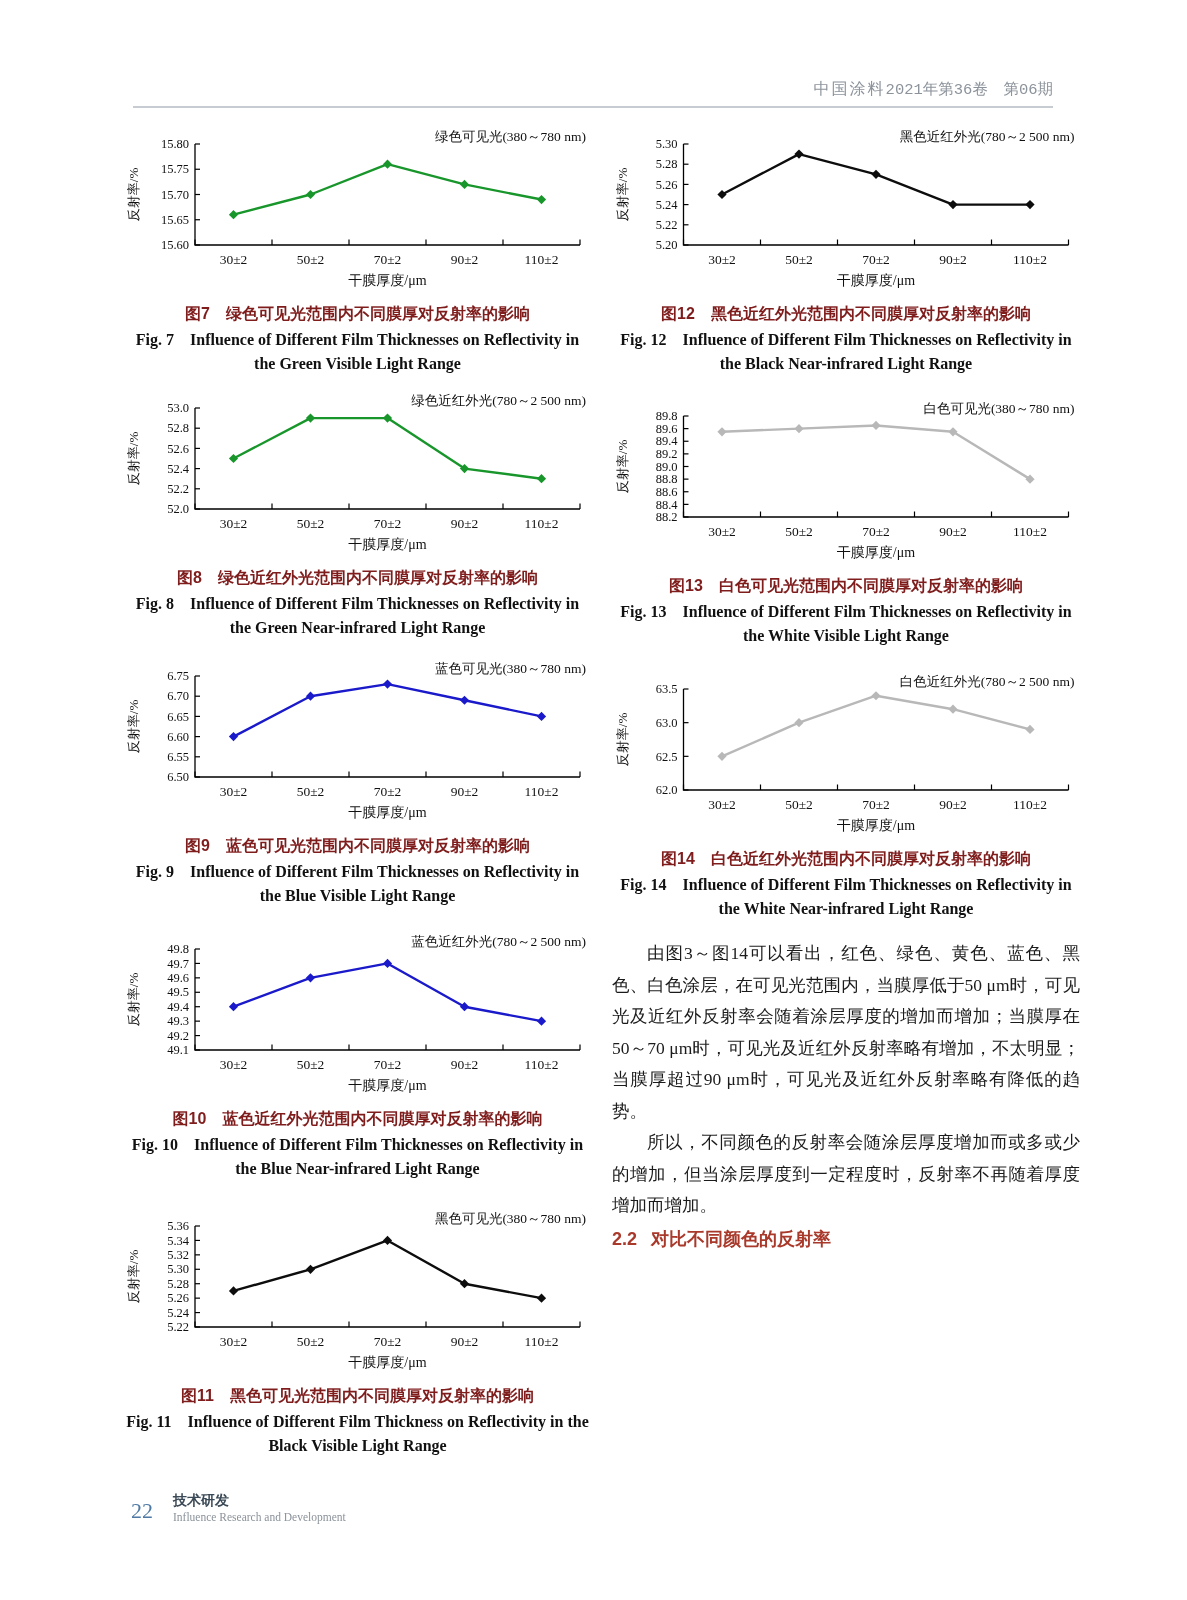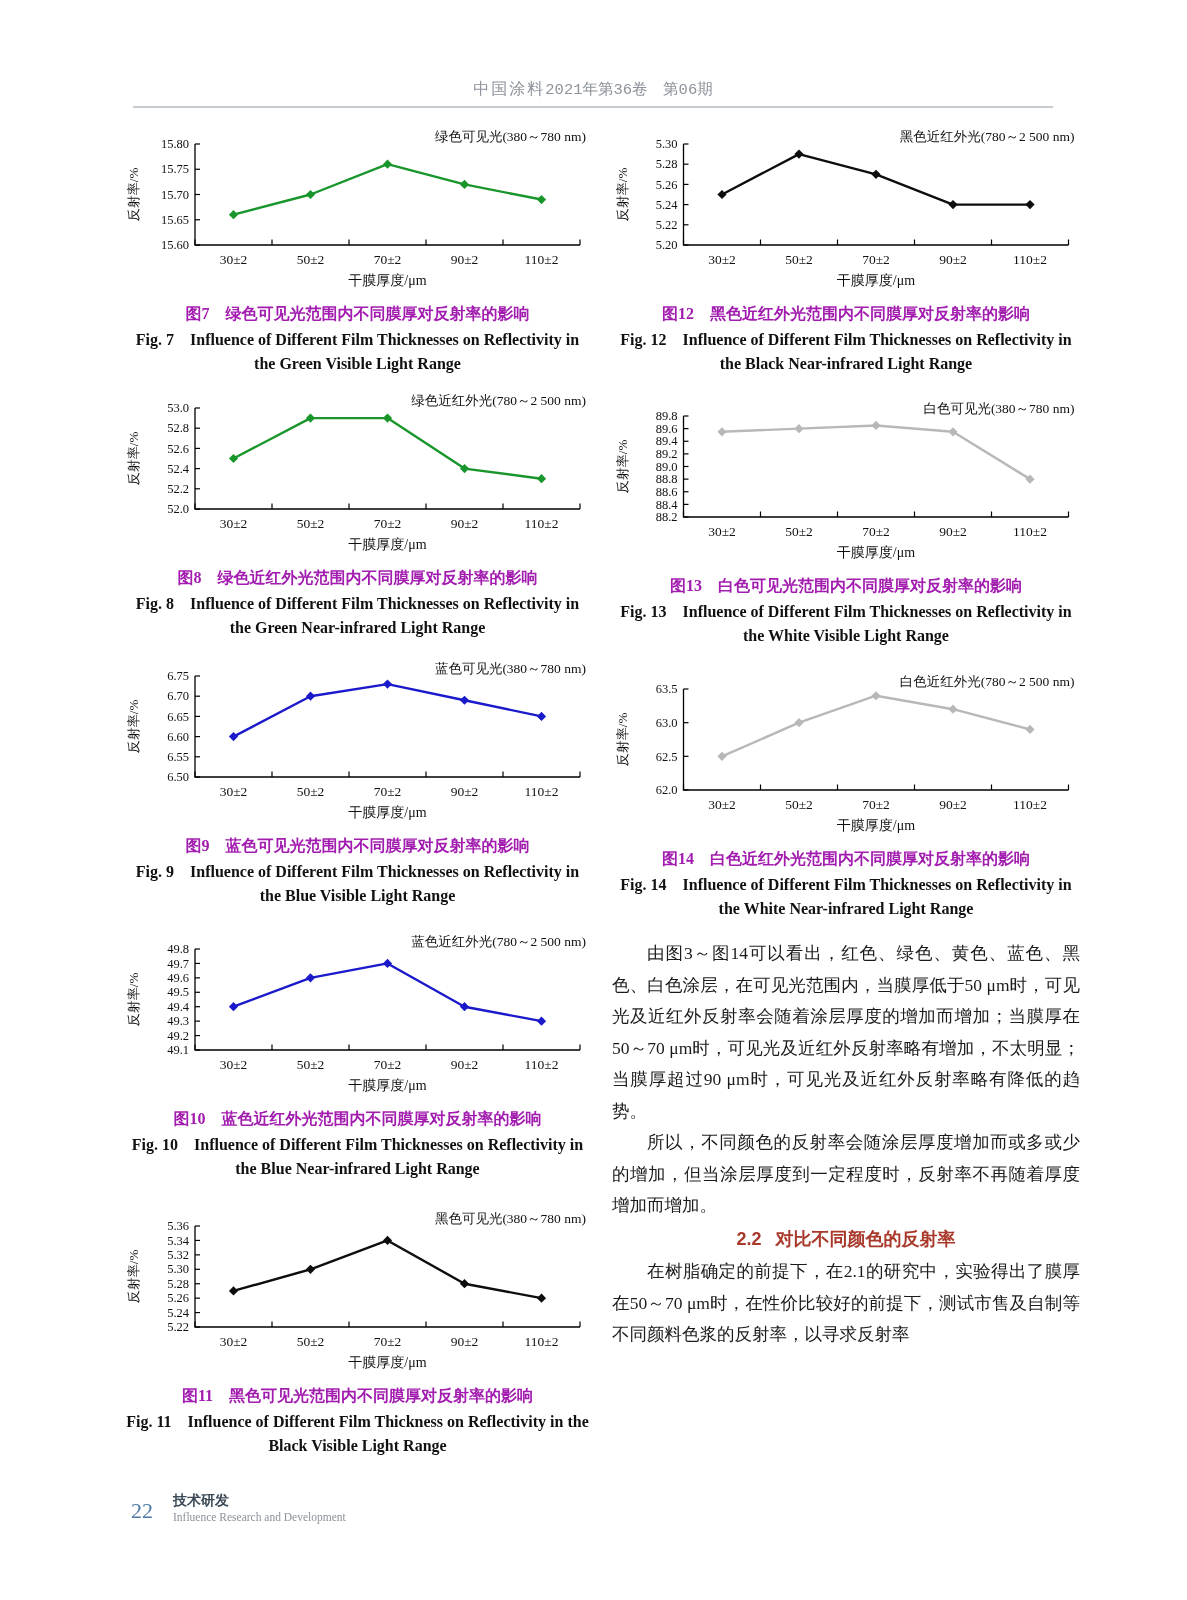--- a/index.html
+++ b/index.html
@@ -9,49 +9,49 @@
     margin:0 auto;
     background:#ffffff;
     font-family:"Liberation Serif","DejaVu Serif",serif;
     color:#1b1b1b;
     overflow:hidden;
   }
   
   .header{
     position:absolute;left:133px;top:78px;width:920px;height:30px;
     border-bottom:2px solid #c6ccd2;
-    display:flex;justify-content:center;align-items:flex-end;
+    display:flex;justify-content:flex-end;align-items:flex-end;
     padding-bottom:6px;box-sizing:border-box;
   }
   .header .journal{font-size:16px;color:#8c939b;letter-spacing:2px;font-family:"Liberation Sans","DejaVu Sans",sans-serif;}
   .header .issue{font-size:15.5px;color:#8c939b;font-family:Liberation Mono, monospace;}
   
   .col-left{position:absolute;left:125px;top:0;width:465px;}
   .col-right{position:absolute;left:612px;top:0;width:468px;}
   .fig{position:absolute;left:0;margin:0;width:100%;}
   .fig svg{display:block;width:100%;height:165px;}
   figcaption{margin-top:9px;text-align:center;}
   .cap-zh{
-    font-family:Liberation Serif, serif;
-    font-weight:bold;font-size:16px;color:#a21caf;line-height:1.45;
+    font-family:Liberation Sans, sans-serif;
+    font-weight:bold;font-size:16px;color:#7f1d1d;line-height:1.45;
   }
   .cap-en{
     font-family:"Liberation Serif","DejaVu Serif",serif;
     font-weight:bold;font-size:16px;color:#111;line-height:1.5;margin-top:3px;
   }
   
   .bodytext{position:absolute;left:0;top:938px;width:468px;}
   .bodytext p{
     margin:0;text-indent:2em;text-align:justify;
     font-size:17.5px;line-height:1.8;color:#1b1b1b;
   }
   .sec-heading{
     margin:2px 0;
     font-family:"Liberation Sans","DejaVu Sans",sans-serif;
-    font-weight:bold;font-size:18px;color:#a8392b;line-height:1.7;text-align:center;
+    font-weight:bold;font-size:18px;color:#a8392b;line-height:1.7;
   }
   .sec-heading .num{margin-right:14px;}
   
   .footer{
     position:absolute;left:131px;top:1492px;
     display:flex;align-items:flex-end;
   }
   .footer .pageno{
     font-size:22px;color:#4e79a4;align-self:flex-end;
     padding-right:9px;line-height:1.1;
@@ -414,21 +414,20 @@
         <div class="cap-en">Fig. 14　Influence of Different Film Thicknesses on Reflectivity in the White Near-infrared Light Range</div>
       </figcaption>
     </figure>
 
     <div class="bodytext">
       <p>由图3～图14可以看出，红色、绿色、黄色、蓝色、黑色、白色涂层，在可见光范围内，当膜厚低于50 μm时，可见光及近红外反射率会随着涂层厚度的增加而增加；当膜厚在50～70 μm时，可见光及近红外反射率略有增加，不太明显；当膜厚超过90 μm时，可见光及近红外反射率略有降低的趋势。</p>
       <p>所以，不同颜色的反射率会随涂层厚度增加而或多或少的增加，但当涂层厚度到一定程度时，反射率不再随着厚度增加而增加。</p>
       <div class="sec-heading">
         <span class="num">2.2</span><span>对比不同颜色的反射率</span>
       </div>
-      <p>在树脂确定的前提下，在2.1的研究中，实验得出了膜厚在50～70 μm时，在性价比较好的前提下，测试市售及自制等不同颜料色浆的反射率，以寻求反射率</p>
     </div>
   </div>
 
   <div class="footer">
     <div class="pageno">22</div>
     <div class="bar"></div>
     <div class="ftext">
       <div class="fzh">技术研发</div>
       <div class="fen">Influence Research and Development</div>
     </div>

